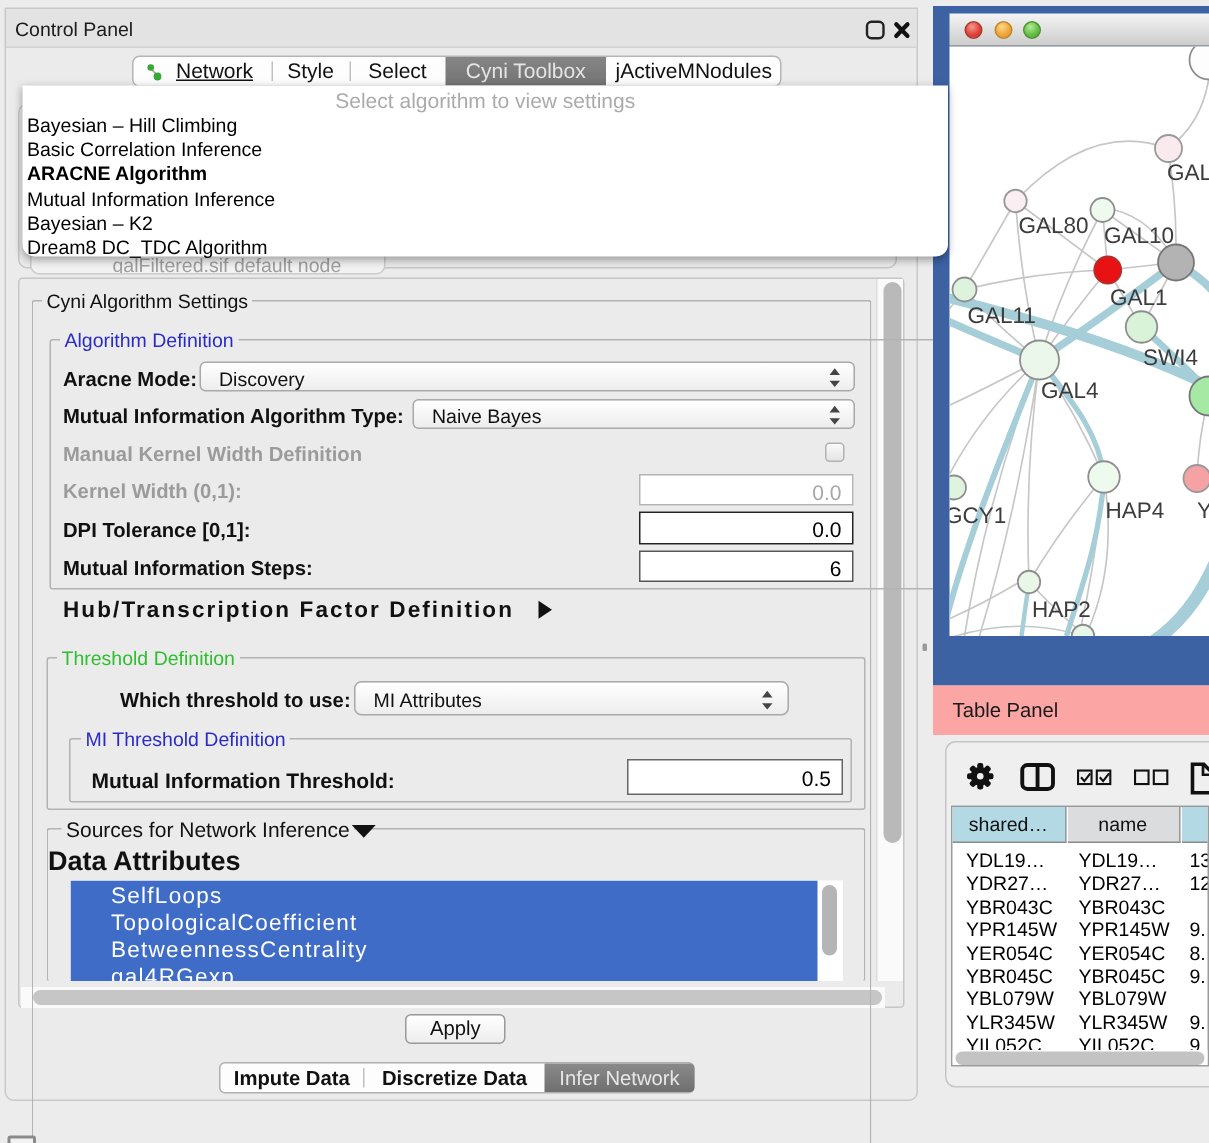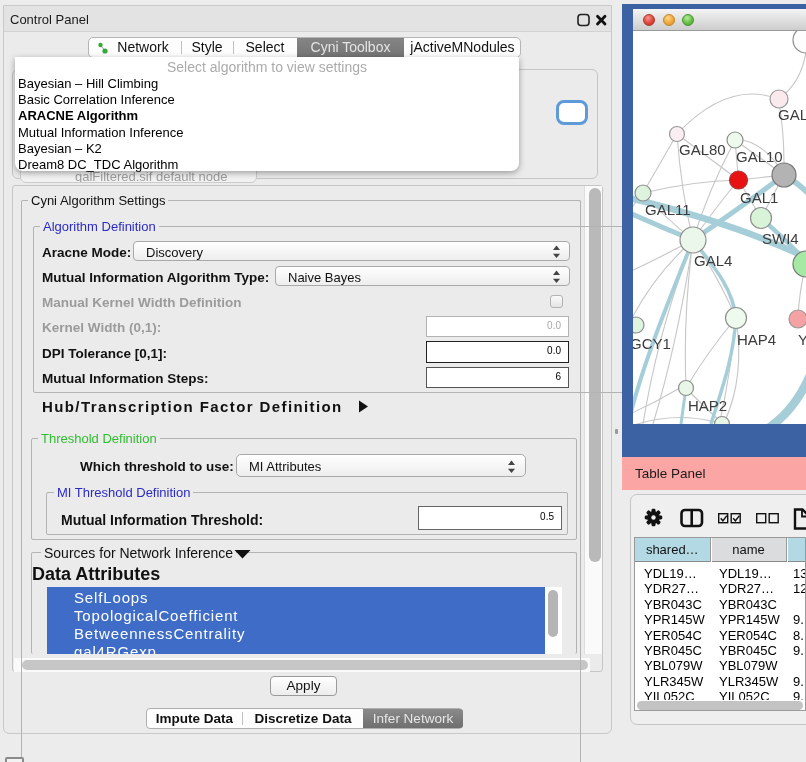--- a/index.html
+++ b/index.html
@@ -30,35 +30,35 @@
   background:#c6c6c6; border-radius:5px; }
 
 
 #toptabs { left:88px; top:37px; width:433px; height:21px; background:#fdfdfd;
   border:1px solid #b5b5b5; border-radius:5px; font-size:14px; }
 .ttab { position:absolute; top:0; height:19px; line-height:19px; text-align:center; color:#111; }
 .tsep { position:absolute; top:3px; height:13px; width:1px; background:#c0c0c0; }
 #tabcyni { background:linear-gradient(#858585,#747474); color:#e4e4e4; }
 
 
-#popup { left:15px; top:57px; width:504px; height:114px; background:#fff;
+#popup { left:15px; top:57px; width:617px; height:114px; background:#fff;
   border-radius:0 0 8px 8px; box-shadow:0 2px 6px rgba(0,0,0,0.35); z-index:30; }
 #popup .prompt { position:absolute; left:0; top:2px; width:100%; text-align:center;
   color:#ababab; font-size:14px; }
 #popup .it { position:absolute; left:3px; font-size:13px; color:#000; white-space:nowrap; }
 
 
 .grp { position:absolute; border:1px solid #b3b3b3; border-radius:2px; }
 .gtitle { position:absolute; top:-8px; background:#ebebeb; padding:0 3px; font-size:13px; white-space:nowrap; }
 .lbl { position:absolute; font-size:13.5px; font-weight:bold; color:#111; white-space:nowrap; }
 .combo { position:absolute; background:linear-gradient(#ffffff,#ededed);
   border:1px solid #a9a9a9; border-radius:4px; font-size:13px; color:#111; }
 .combo .ct { position:absolute; left:12px; top:3px; }
 .tfield { position:absolute; background:#fff; border:1px solid #b3b3b3;
-  font-size:10px; text-align:right; }
+  font-size:14px; text-align:right; }
 .tfield span { position:absolute; right:7px; top:3px; }
 
 
 #applybtn { left:270px; top:676px; width:67px; height:20px;
   background:linear-gradient(#ffffff,#ededed); border:1px solid #9a9a9a; border-radius:4px;
   font-size:13.5px; text-align:center; line-height:18px; color:#111; }
 #bottabs { left:146px; top:708px; width:317px; height:21px; background:#fdfdfd;
   border:1px solid #b0b0b0; border-radius:4px; font-size:13.5px; font-weight:bold; }
 #btinfer { background:linear-gradient(#8a8a8a,#6f6f6f); color:#e6e6e6; border-radius:0 3px 3px 0; font-weight:normal; }
 
@@ -98,21 +98,21 @@
   <div class="abs" style="left:556px; top:100px; width:32px; height:25px; background:#fff; border:3px solid #5d9ad8; border-radius:8px;"></div>
   <div class="abs" style="left:615px; top:429px; width:3px; height:5px; background:#9a9a9a; border-radius:1px;"></div>
   <div id="vsb" class="abs">
       <div class="thumb"></div>
     </div>
   <div id="hsb" class="abs">
       <div class="thumb"></div>
     </div>
 
   <div id="toptabs" class="abs">
-    <div class="ttab" style="left:0; width:92px;"><span style="margin-left:16px;">Network</span></div>
+    <div class="ttab" style="left:0; width:92px;"><span style="margin-left:16px;text-decoration:underline;">Network</span></div>
     <svg style="position:absolute; left:8px; top:4px;" width="12" height="12" viewBox="0 0 12 12">
       <line x1="3.5" y1="3.5" x2="8" y2="8.5" stroke="#9a9a9a" stroke-width="1"></line>
       <circle cx="3.5" cy="3" r="2.2" fill="#35a835"></circle>
       <circle cx="8" cy="9" r="2.6" fill="#35a835"></circle>
     </svg>
     <div class="tsep" style="left:92px;"></div>
     <div class="ttab" style="left:92px; width:52px;">Style</div>
     <div class="tsep" style="left:144px;"></div>
     <div class="ttab" style="left:144px; width:64px;">Select</div>
     <div class="ttab" id="tabcyni" style="left:208px; width:107px;">Cyni Toolbox</div>

